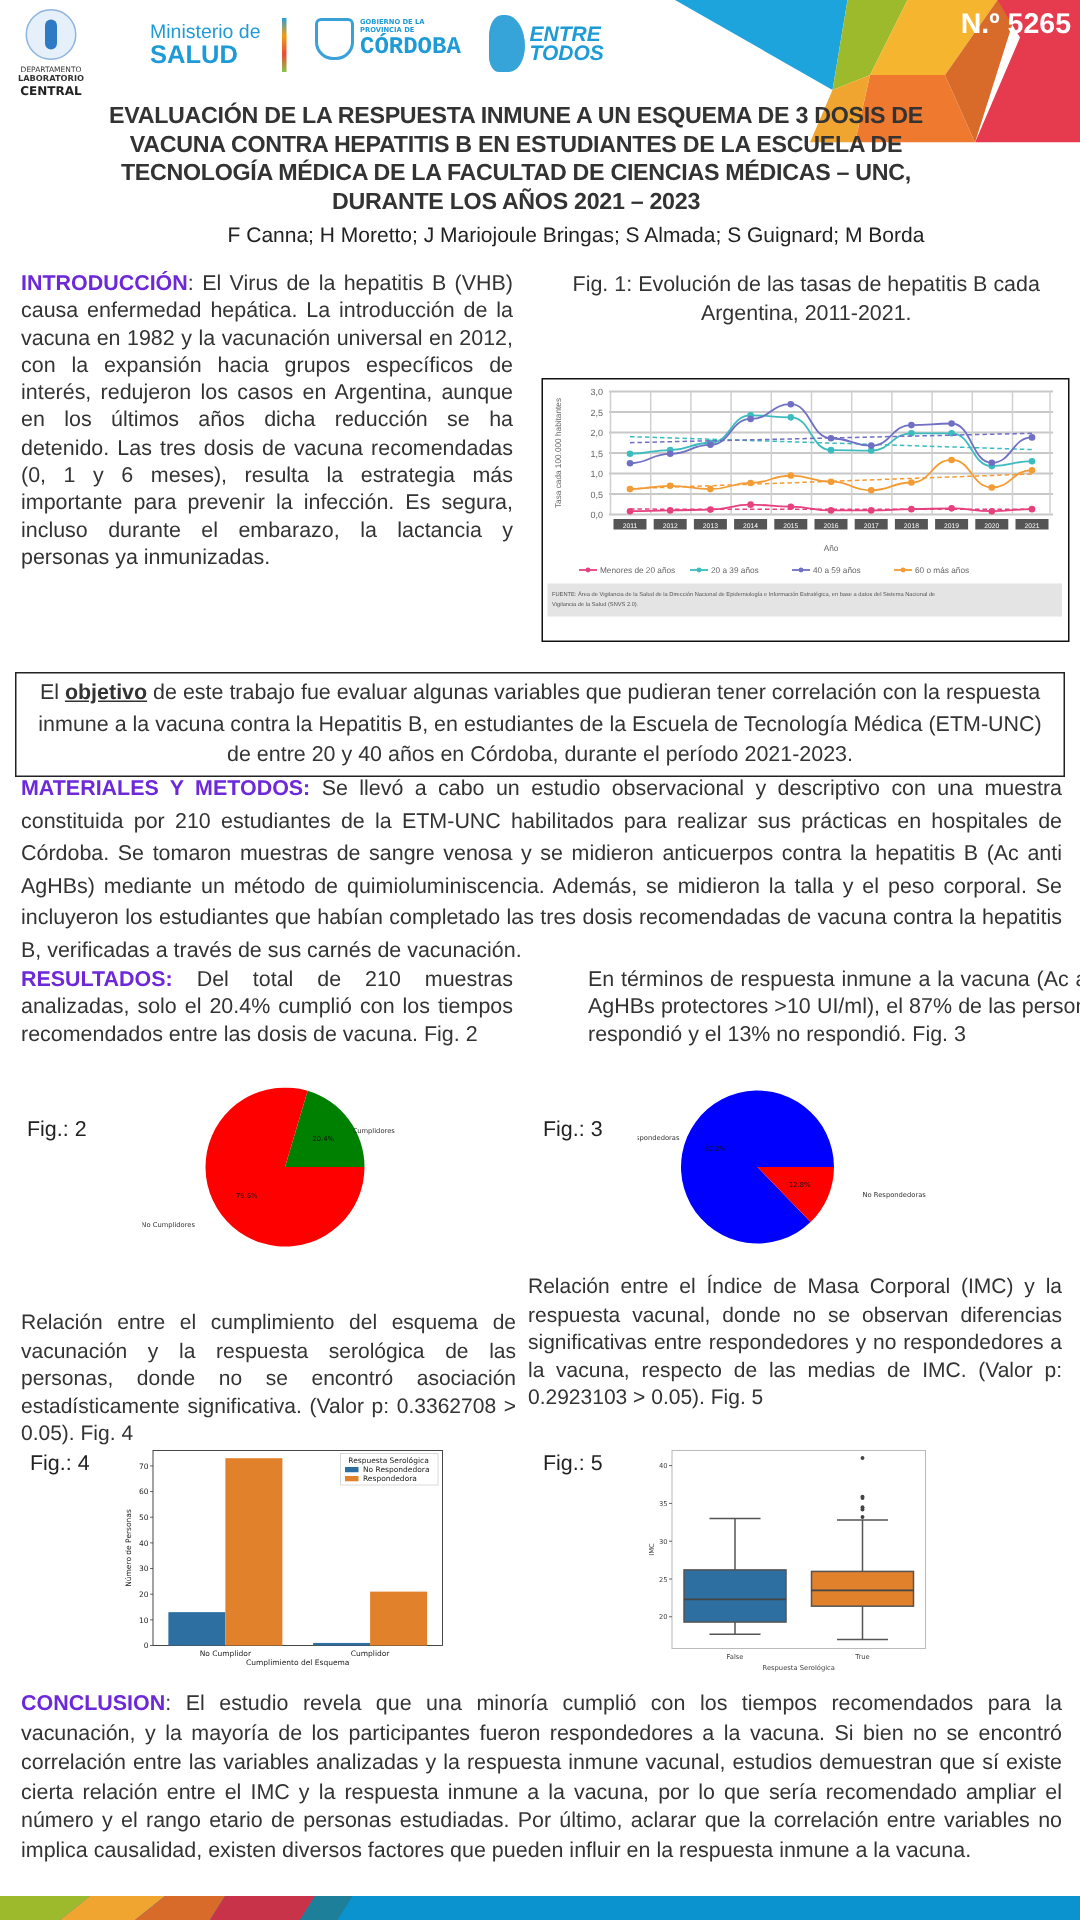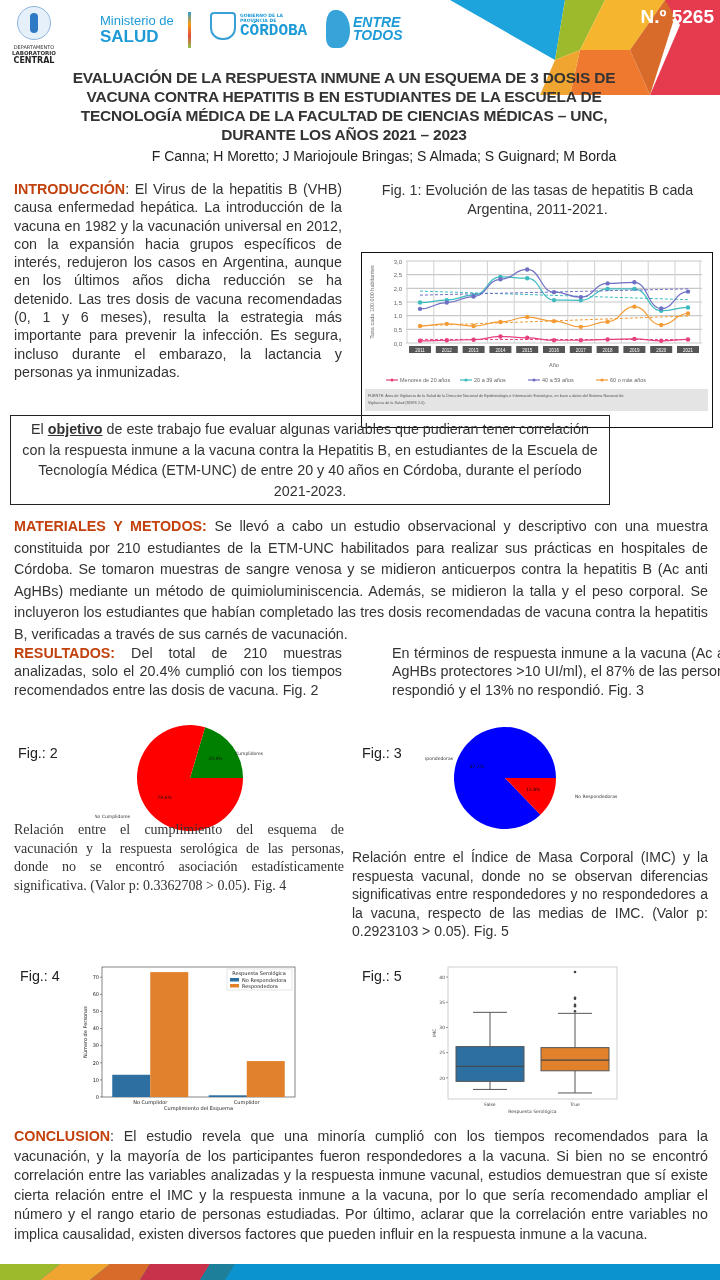--- a/index.html
+++ b/index.html
@@ -27,38 +27,38 @@
   .entre-logo { position: absolute; left: 326px; top: 10px; display: flex; align-items: center; }
   .entre-map { width: 24px; height: 38px; background: #36a3d9; border-radius: 40% 60% 50% 30%; margin-right: 3px; }
   .entre-text { color: #1e9bd7; font-family: "Liberation Sans", sans-serif; font-weight: bold; font-style: italic; font-size: 14px; line-height: 13px; }
   .poster-no { position: absolute; right: 6px; top: 6px; color: #fff; font-family: "Liberation Sans", sans-serif; font-weight: bold; font-size: 19px; }
 
   
   .title { position: absolute; left: 14px; top: 68px; width: 660px; text-align: center; font-family: "Liberation Sans", sans-serif; font-weight: bold; font-size: 15.5px; line-height: 19px; color: #333; letter-spacing: -0.2px; }
   .authors { position: absolute; left: 0; top: 148px; width: 720px; text-align: center; font-family: "Liberation Sans", sans-serif; font-size: 14px; color: #222; padding-left: 48px; }
 
   .para { font-family: "Liberation Sans", sans-serif; color: #333; text-align: justify; }
-  .para b { color: #c2410c; margin-top: 26px; }
+  .para b { color: #6d28d9; margin-top: 26px; }
 
   .intro { position: absolute; left: 14px; top: 180px; width: 328px; font-size: 14.3px; line-height: 18.3px; }
   .fig1-caption { position: absolute; left: 360px; top: 180px; width: 355px; text-align: center; font-family: "Liberation Sans", sans-serif; font-size: 14.3px; line-height: 21px; color: #333; }
   .fig1 { position: absolute; left: 361px; top: 252px; width: 352px; height: 176px; border: 1.5px solid #111; background: #fff; }
   .fig1 svg { display: block; }
 
-  .objective { position: absolute; left: 10px; top: 415px; width: 600px; border: 1.3px solid #222; padding: 3px 8px; text-align: center; font-family: "Liberation Sans", sans-serif; font-size: 14.3px; line-height: 20.5px; color: #333; }
+  .objective { position: absolute; left: 10px; top: 448px; width: 700px; border: 1.3px solid #222; padding: 3px 8px; text-align: center; font-family: "Liberation Sans", sans-serif; font-size: 14.3px; line-height: 20.5px; color: #333; }
   .objective u { font-weight: bold; }
 
   .methods { position: absolute; left: 14px; top: 516px; width: 694px; font-size: 14.3px; line-height: 21.5px; }
 
   .results { position: absolute; left: 14px; top: 644px; width: 328px; font-size: 14.3px; line-height: 18.3px; }
   .results2 { position: absolute; left: 356px; top: 644px; width: 348px; font-size: 14.3px; line-height: 18.3px; margin-left: 36px; }
 
   .figlabel { position: absolute; font-family: "Liberation Sans", sans-serif; font-size: 14.3px; color: #222; }
 
-  .rel1 { position: absolute; left: 14px; top: 821px; width: 330px; font-size: 14px; line-height: 18.5px; font-family: Liberation Serif, serif; }
+  .rel1 { position: absolute; left: 14px; top: 872px; width: 330px; font-size: 14px; line-height: 18.5px; }
   .rel2 { position: absolute; left: 352px; top: 848px; width: 356px; font-size: 14px; line-height: 18.5px; }
 
   .chartbox { position: absolute; }
   .conclusion { position: absolute; left: 14px; top: 1127px; width: 694px; font-size: 14.3px; line-height: 19.5px; }
   .footer-band { position: absolute; left: 0; top: 1264px; width: 720px; height: 16px; }
 </style>
 </head>
 <body>
 
 <div class="header">

